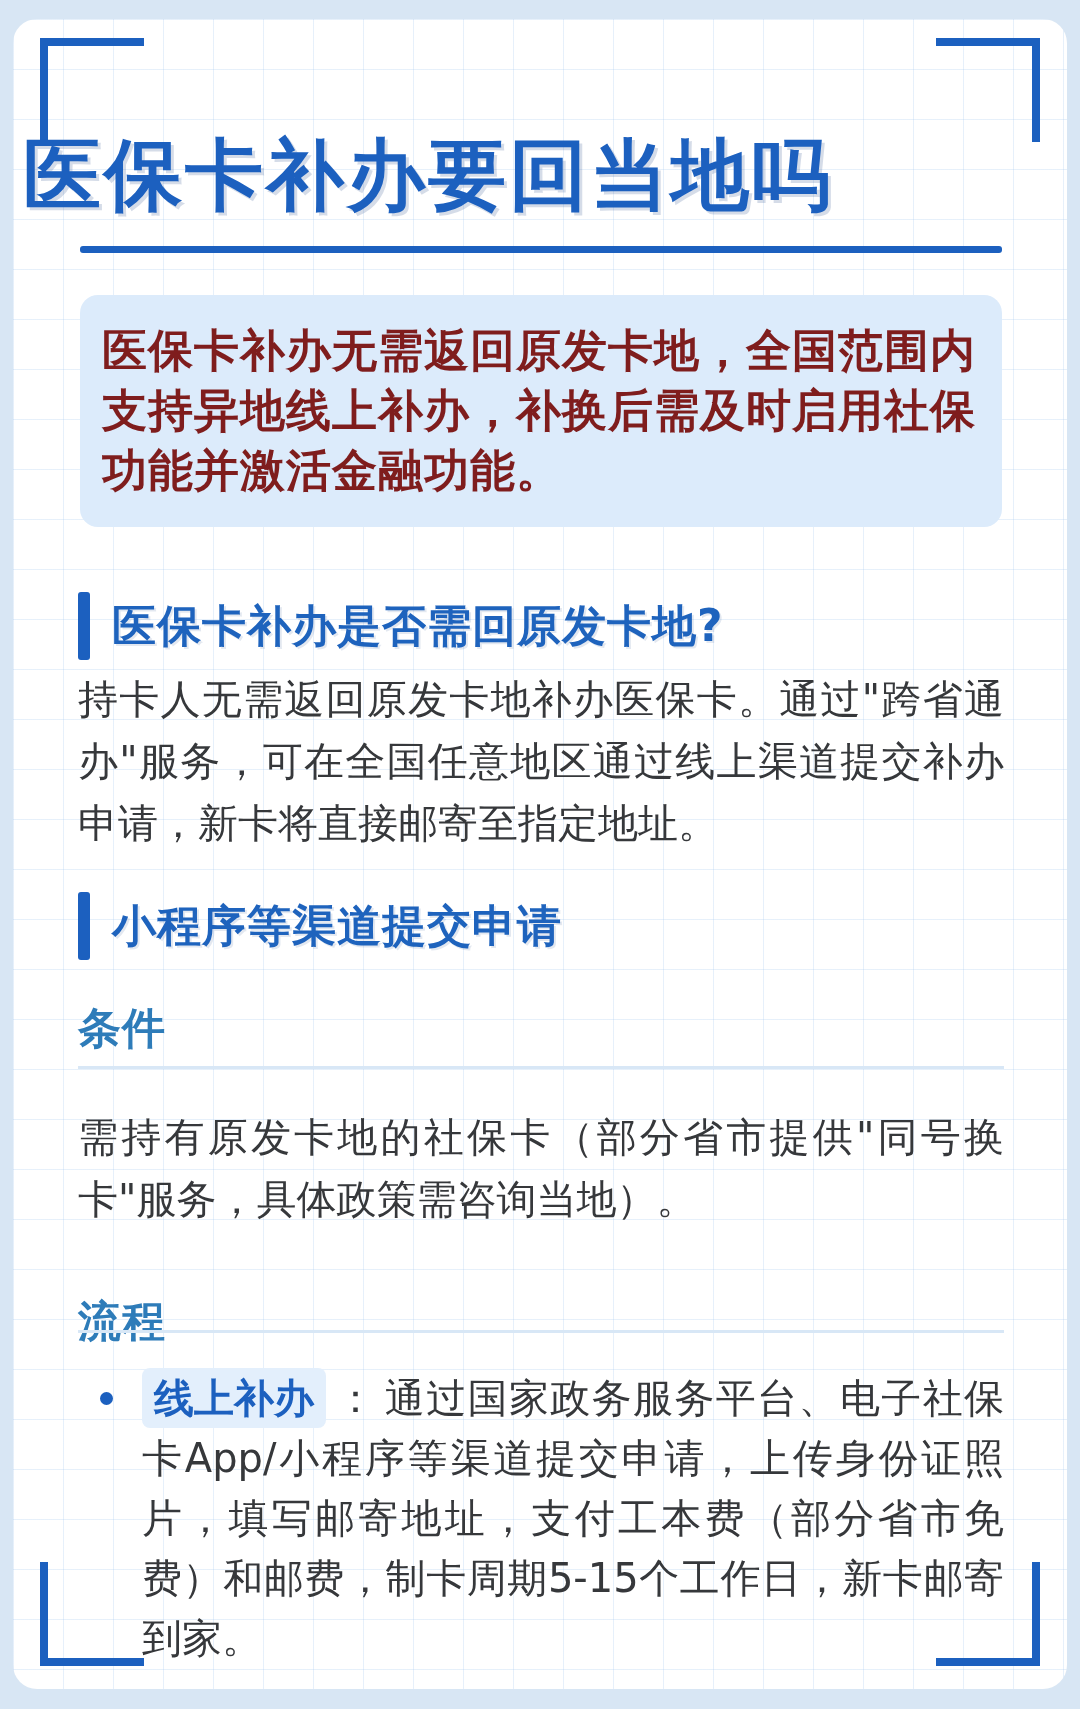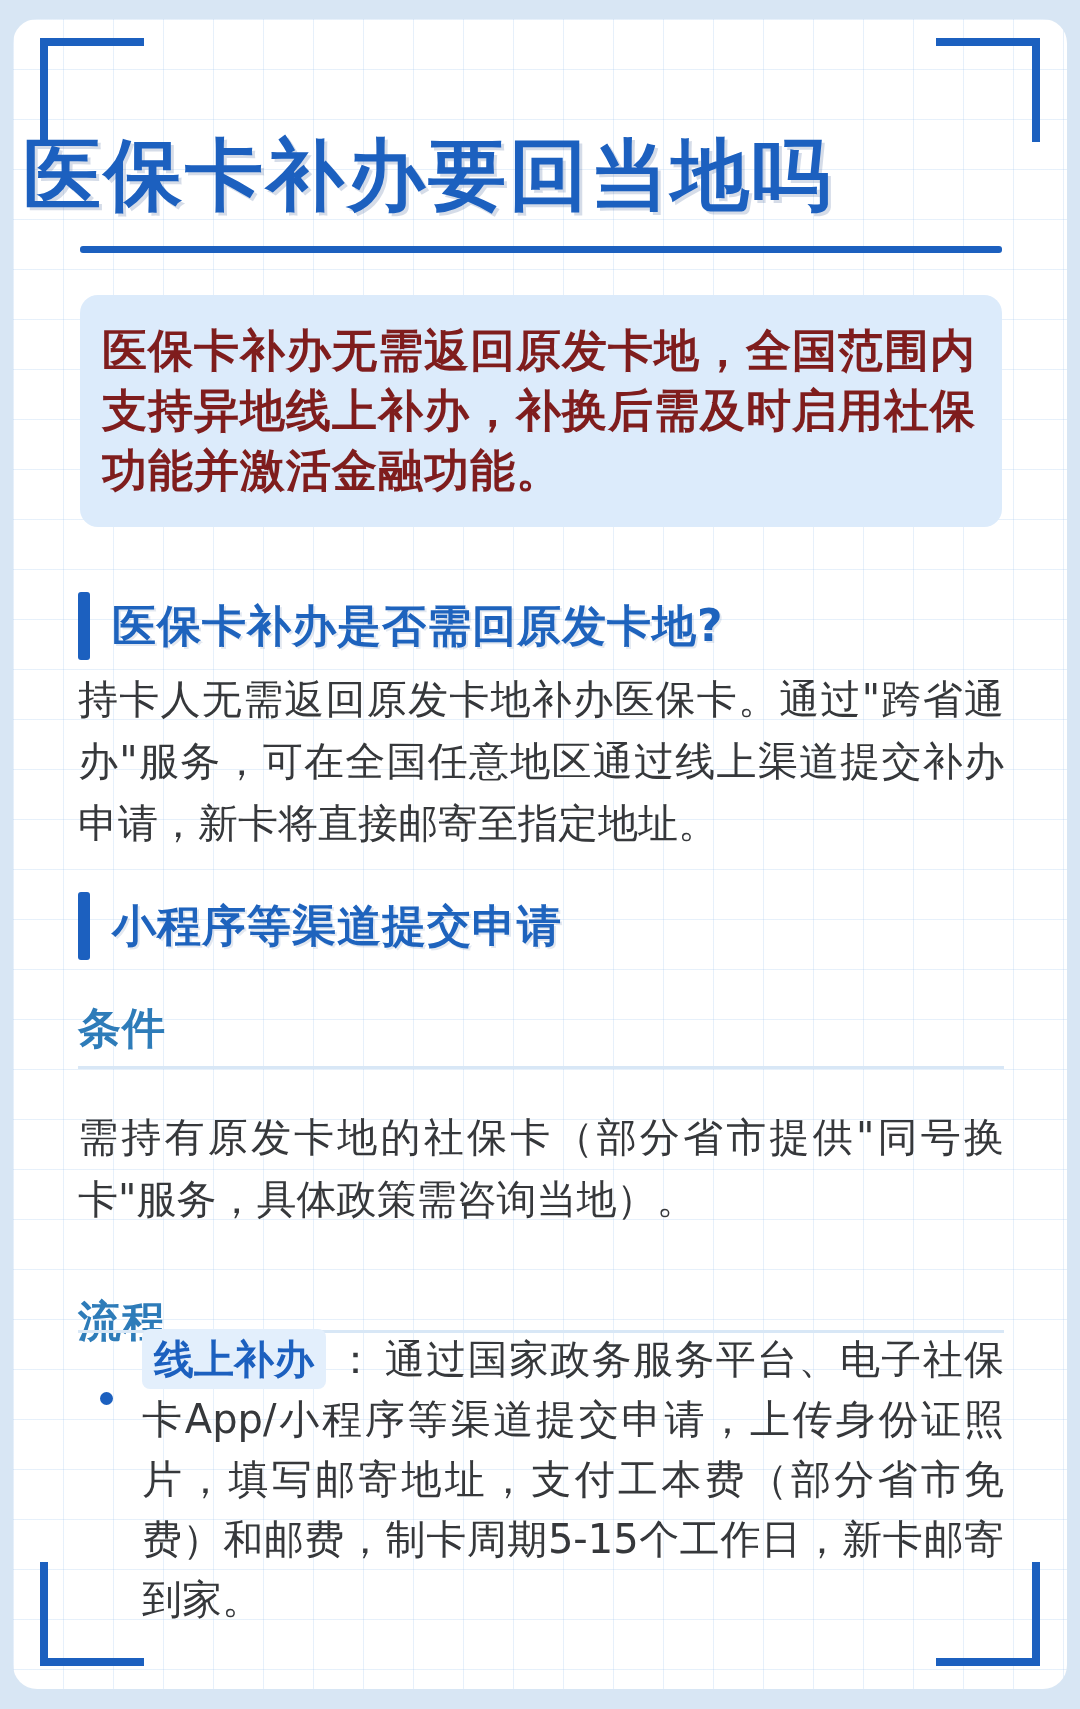--- a/index.html
+++ b/index.html
@@ -123,21 +123,21 @@
     position: absolute;
     left: 78px;
     width: 926px; height: 3px;
     background: #d8e7f6;
   }
   .thin-divider.d1 { top: 1066px; }
   .thin-divider.d2 { top: 1330px; }
 
   .bullet-item {
     position: absolute;
-    left: 142px; top: 1329px;
+    left: 142px; top: 1368px;
     width: 862px;
     font-size: 40px;
     line-height: 60px;
     color: #36383b;
     text-align: justify;
   }
   .bullet-dot {
     position: absolute;
     left: 100px; top: 1392px;
     width: 13px; height: 13px;

